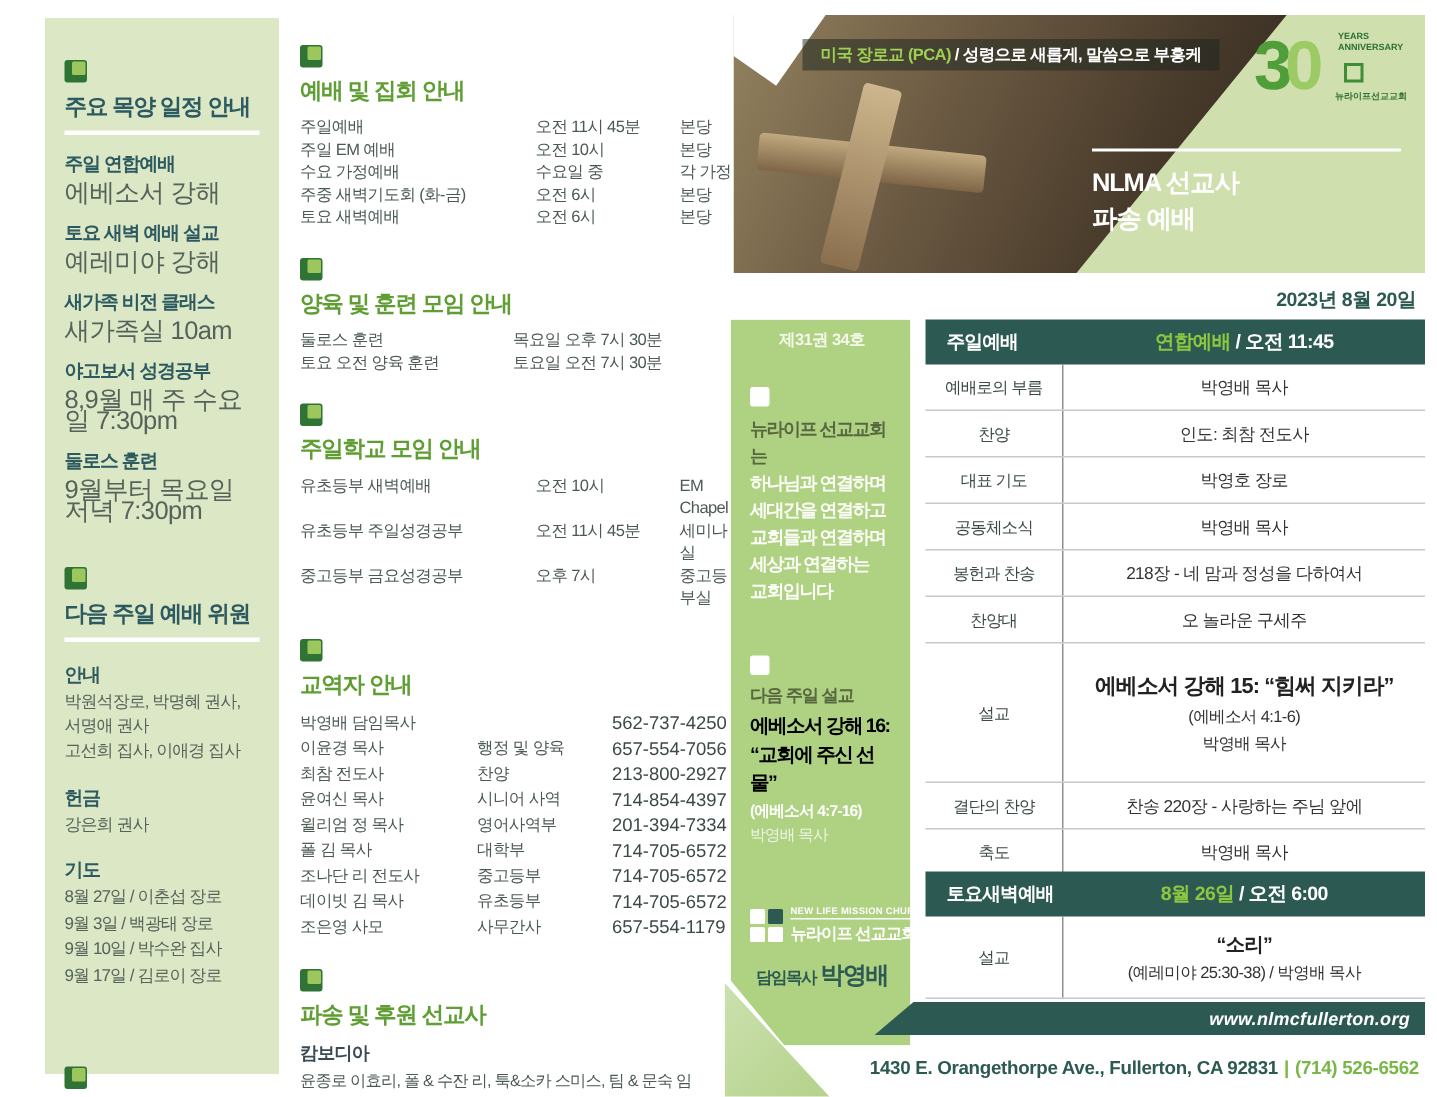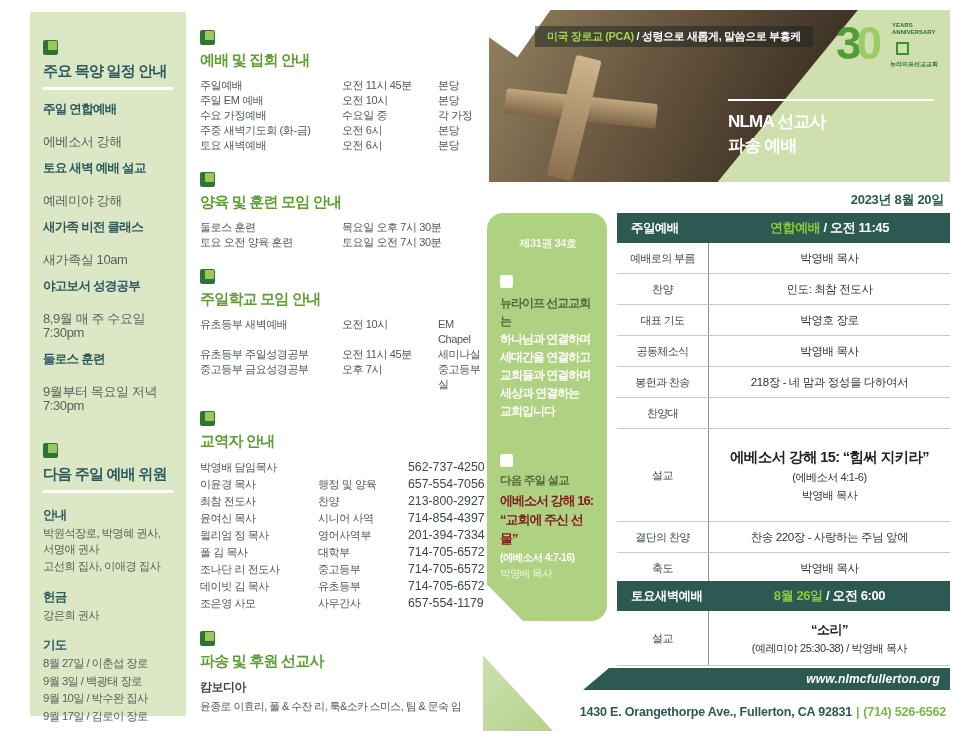--- a/index.html
+++ b/index.html
@@ -10,30 +10,30 @@
   }
   
   .left-panel{position:absolute;left:30px;top:12px;width:156px;height:704px;
     background:#dbe7c5;box-sizing:border-box;padding:28px 13px 0 13px;}
   .sq-icon{width:15px;height:15px;background:#2f7335;border-radius:2px;position:relative;}
   .sq-icon::after{content:"";position:absolute;right:1px;top:1px;width:9px;height:9px;
     background:#9bc75c;border-radius:1px;}
   .lp-title{font-size:15px;font-weight:bold;color:#2c5a60;letter-spacing:-0.8px;margin:7px 0 0;}
   .lp-rule{height:3px;background:#ffffff;margin:6px 0 2px;}
   .lp-item-head{font-size:12.5px;font-weight:bold;color:#2c5a60;margin-top:11px;letter-spacing:-0.7px;}
-  .lp-item-body{font-size:13px;color:#55635a;margin-top:17px;letter-spacing:-0.4px;line-height:14px;}
+  .lp-item-body{font-size:17px;color:#55635a;margin-top:4px;letter-spacing:-0.4px;line-height:14px;}
   .lp-sec{margin-top:30px;}
   .lp-group-head{font-size:12.5px;font-weight:bold;color:#2c5a60;margin-top:14px;letter-spacing:-0.7px;}
   .lp-line{font-size:11.3px;color:#55635a;line-height:15.5px;letter-spacing:-0.6px;margin-top:2px;}
   
   .middle{position:absolute;left:200px;top:30px;width:288px;}
   .m-sec{margin-bottom:19px;}
   .m-title{font-size:15px;font-weight:bold;color:#5f9e33;letter-spacing:-0.8px;margin:6px 0 8px;}
   .m-row{display:flex;font-size:11px;color:#4c5a52;line-height:15px;letter-spacing:-0.4px;}
-  .w-name{width:142px;} .w-time{width:96px;} .w-place{flex:1;}
+  .w-name{width:142px;} .w-time{width:96px;margin-left:15px;} .w-place{flex:1;}
   .t-name{width:142px;} .t-time{flex:1;}
   .s-row{display:flex;font-size:11px;color:#4c5a52;line-height:17px;letter-spacing:-0.4px;align-items:center;}
   .s-name{width:118px;} .s-role{width:90px;} .s-phone{flex:1;font-size:12.3px;color:#3c4a44;letter-spacing:0;}
   .mis-head{font-size:12px;font-weight:bold;color:#3a4a55;margin:7px 0 3px;letter-spacing:-0.5px;}
   .mis-line{font-size:10.8px;color:#4c5a52;line-height:15px;letter-spacing:-0.5px;}
   .mis-block{margin-bottom:8px;}
   
   .right{position:absolute;left:487px;top:0;width:471px;height:731px;}
   .banner{position:absolute;left:2px;top:10px;width:461px;height:172px;background:#cfe0ae;overflow:hidden;}
   .banner-photo{position:absolute;left:0;top:0;width:80%;height:100%;
@@ -51,31 +51,31 @@
   .anniv-num{font-weight:bold;font-size:46px;line-height:46px;letter-spacing:-5px;}
   .anniv-num .n3{color:#4f9e3a;} .anniv-num .n0{color:#9ccb66;}
   .anniv-side{position:absolute;left:56px;top:2px;font-size:6px;color:#2f6e35;font-weight:bold;line-height:7px;white-space:nowrap;}
   .anniv-sq{position:absolute;left:60px;top:22px;width:9px;height:9px;border:2px solid #3f8e34;background:transparent;}
   .anniv-kr{position:absolute;left:54px;top:40px;font-size:6px;color:#2f6e35;font-weight:bold;white-space:nowrap;}
   .banner-title{position:absolute;right:16px;bottom:24px;width:206px;color:#ffffff;}
   .banner-title .line{height:2px;background:#ffffff;margin-bottom:9px;}
   .banner-title .t{font-size:17px;font-weight:bold;letter-spacing:-0.8px;line-height:24px;}
   .date-line{position:absolute;top:191px;right:14px;font-size:13px;font-weight:bold;color:#2c5a52;letter-spacing:-0.3px;}
   
-  .sidebar{position:absolute;left:0;top:213px;width:120px;height:408px;background:#aed182;
-    box-sizing:border-box;padding:23px 11px 0 13px;
-    clip-path:polygon(0 0,100% 0,100% 100%,30% 100%,0 91%);border-radius:16px;}
+  .sidebar{position:absolute;left:0;top:213px;width:120px;height:484px;background:#aed182;
+    box-sizing:border-box;padding:6px 11px 0 13px;
+    clip-path:polygon(0 0,100% 0,100% 100%,30% 100%,0 91%);}
   .sb-volume{text-align:center;color:#f4f8ea;font-size:11px;font-weight:bold;letter-spacing:-0.4px;}
   .sb-icon{width:13px;height:13px;background:#ffffff;border-radius:2px;margin:24px 0 6px;}
   .sb-intro-head{font-size:12px;font-weight:bold;color:#57673f;letter-spacing:-1px;line-height:18px;}
   .sb-intro-line{font-size:12px;font-weight:bold;color:#fdfef9;line-height:18px;letter-spacing:-1px;}
   .sb-next{margin-top:34px;}
   .sb-next .sb-icon{margin:0 0 6px;}
   .sb-next-label{font-size:11.5px;color:#57673f;font-weight:bold;letter-spacing:-0.8px;margin-bottom:3px;}
-  .sb-next-title{font-size:13px;color:#7f1d1d;font-weight:bold;letter-spacing:-1px;line-height:19px;}
+  .sb-next-title{font-size:13px;color:#000000;font-weight:bold;letter-spacing:-1px;line-height:19px;}
   .sb-next-ref{font-size:10.5px;color:#ffffff;font-weight:bold;margin-top:3px;letter-spacing:-0.6px;}
   .sb-next-preacher{font-size:10.5px;color:#eef5e2;margin-top:2px;letter-spacing:-0.6px;}
   .sb-logo{margin-top:40px;display:flex;gap:5px;align-items:center;}
   .sb-logo-grid{display:grid;grid-template-columns:10px 10px;grid-gap:2px;}
   .sb-logo-grid div{width:10px;height:10px;background:#ffffff;border-radius:1px;}
   .sb-logo-grid div.dark{background:#2c5a52;}
   .sb-logo-en{font-size:6.3px;color:#ffffff;font-weight:bold;border-bottom:1px solid #ffffff;
     padding-bottom:1px;letter-spacing:0.2px;white-space:nowrap;}
   .sb-logo-kr{font-size:11px;color:#ffffff;font-weight:bold;letter-spacing:-0.8px;margin-top:2px;white-space:nowrap;}
   .sb-pastor{margin-top:10px;text-align:center;color:#2c5a52;white-space:nowrap;}
@@ -429,20 +429,21 @@
           <div class="tbl-value">박영배 목사</div>
         </div>
 
         <div class="tbl-row">
           <div class="tbl-label">봉헌과 찬송</div>
           <div class="tbl-value">218장 - 네 맘과 정성을 다하여서</div>
         </div>
 
         <div class="tbl-row">
           <div class="tbl-label">찬양대</div>
+          <div class="tbl-value">오 놀라운 구세주</div>
         </div>
       </div>
     <div class="tbl-row sermon">
       <div class="tbl-label">설교</div>
       <div class="tbl-value sermon-value">
         <div class="sermon-title">에베소서 강해 15: “힘써 지키라”</div>
         <div class="sermon-ref">(에베소서 4:1-6)</div>
         <div class="sermon-preacher">박영배 목사</div>
       </div>
     </div>

